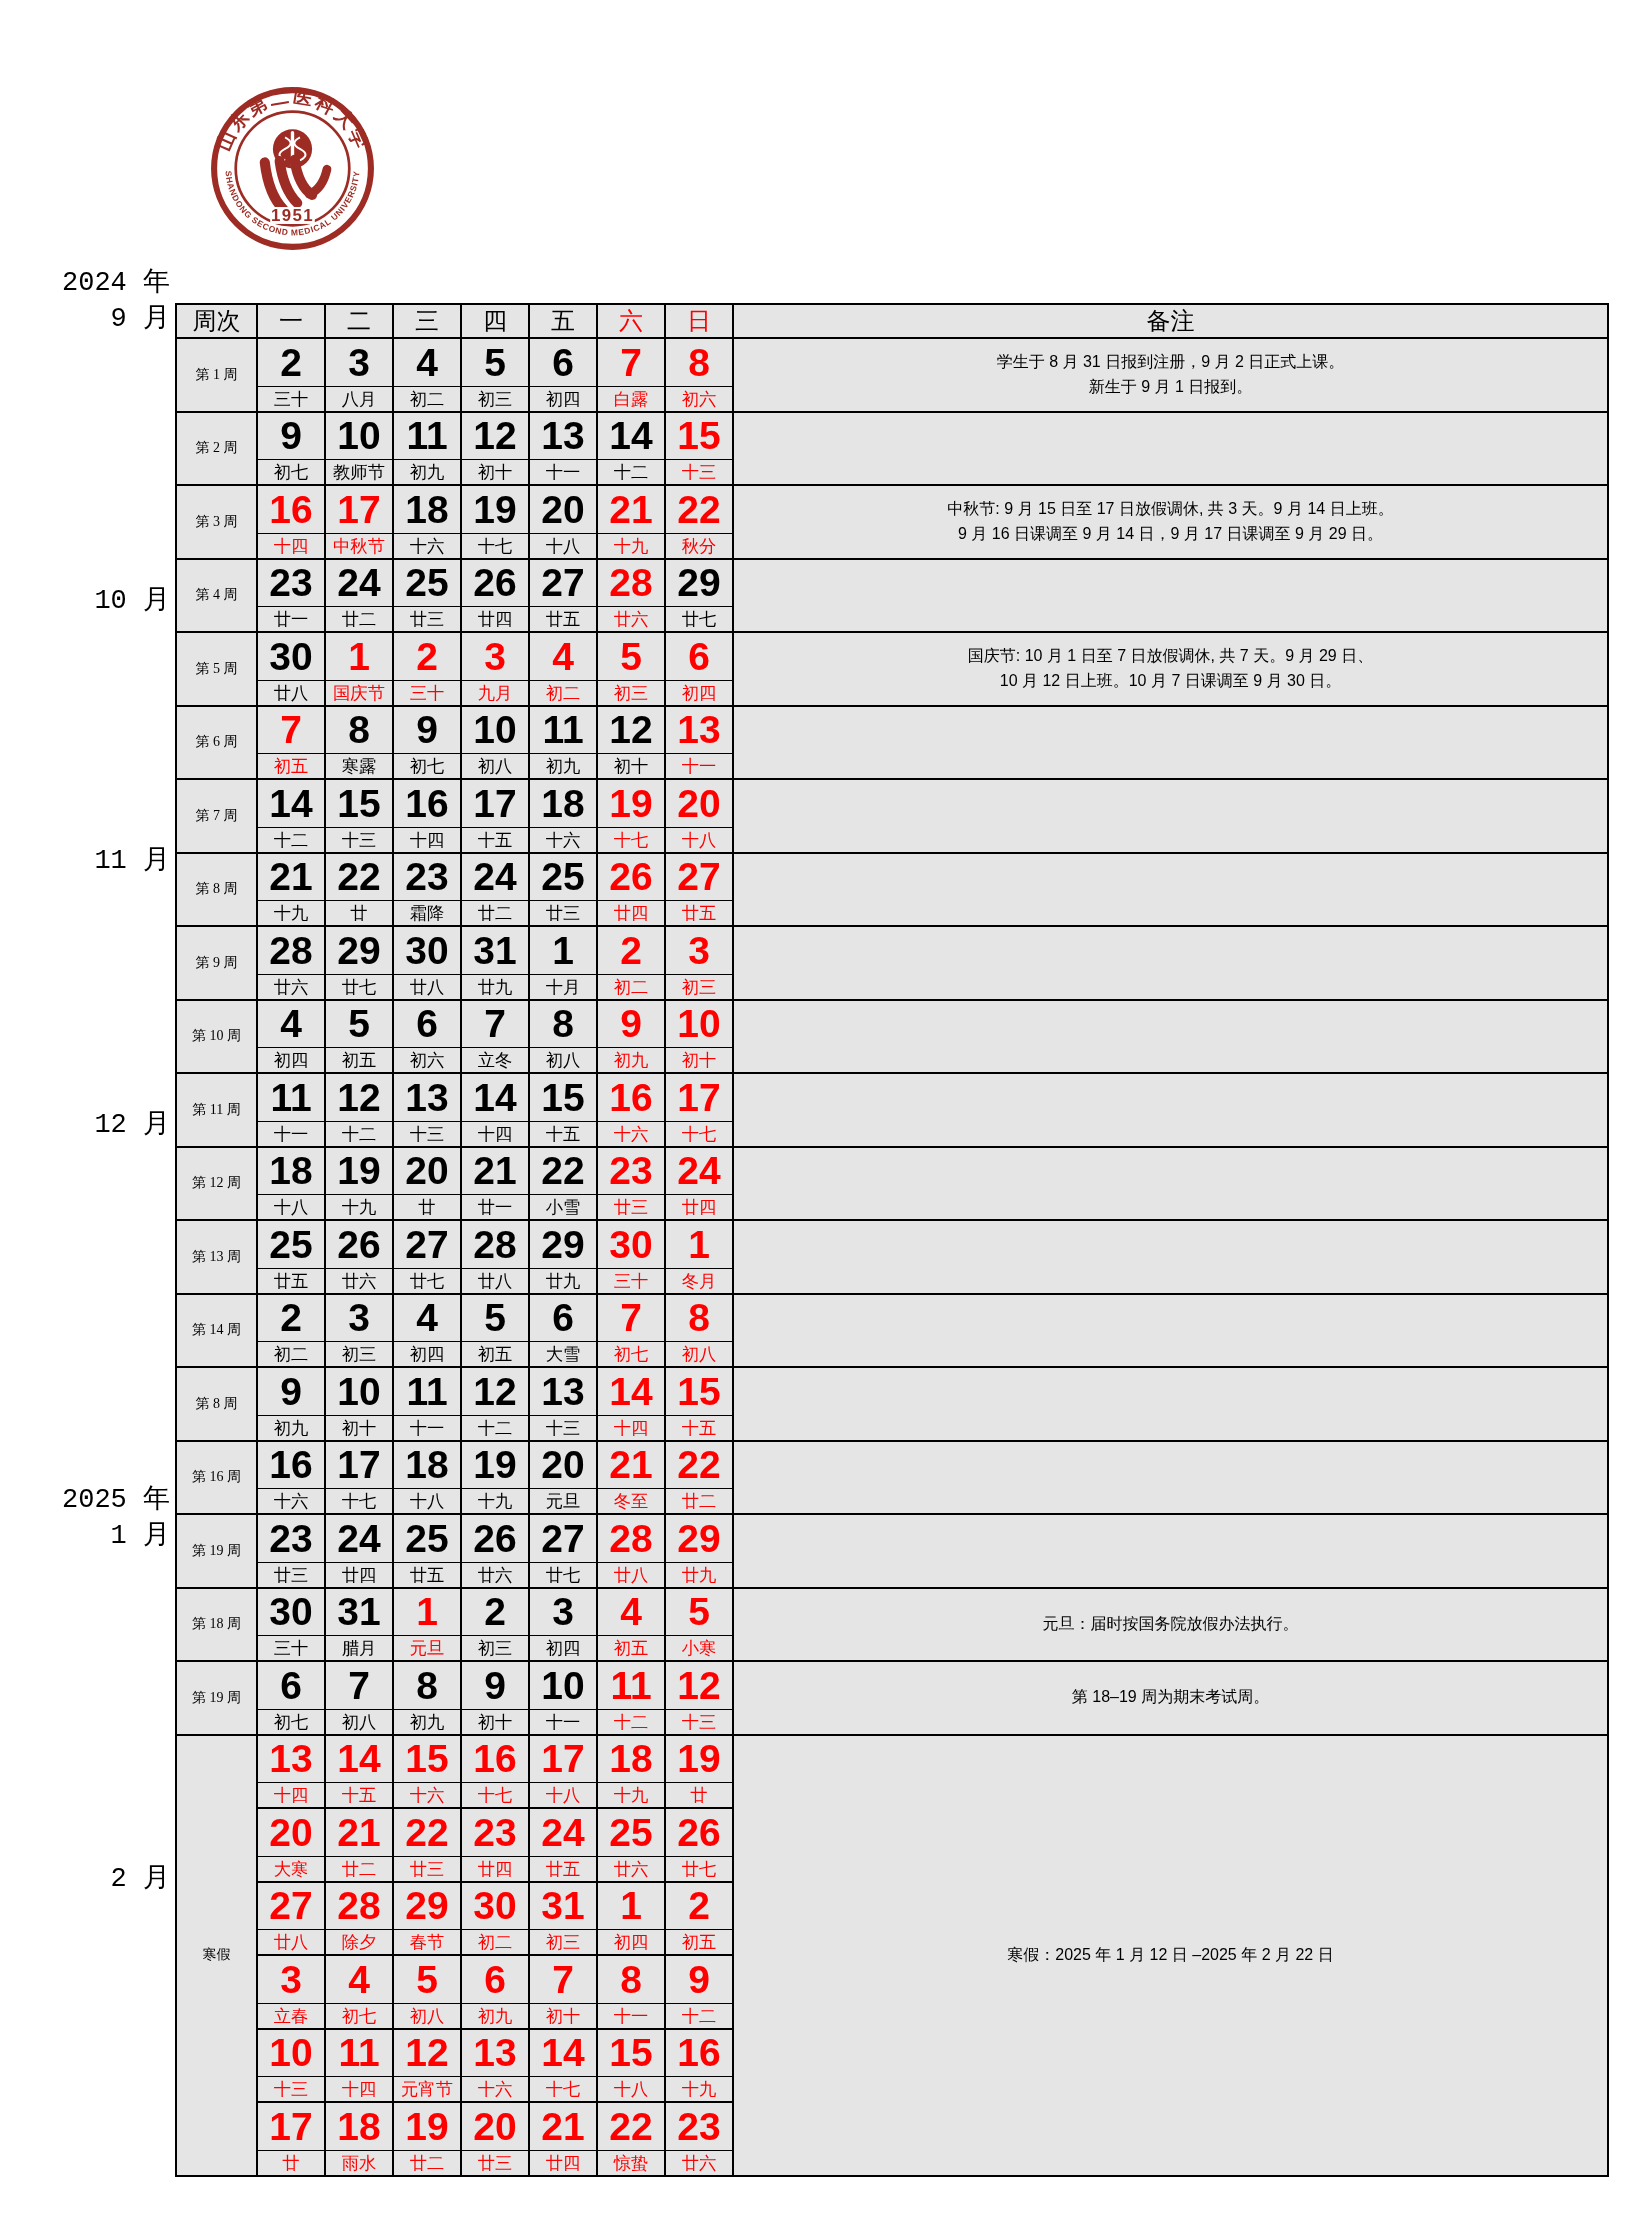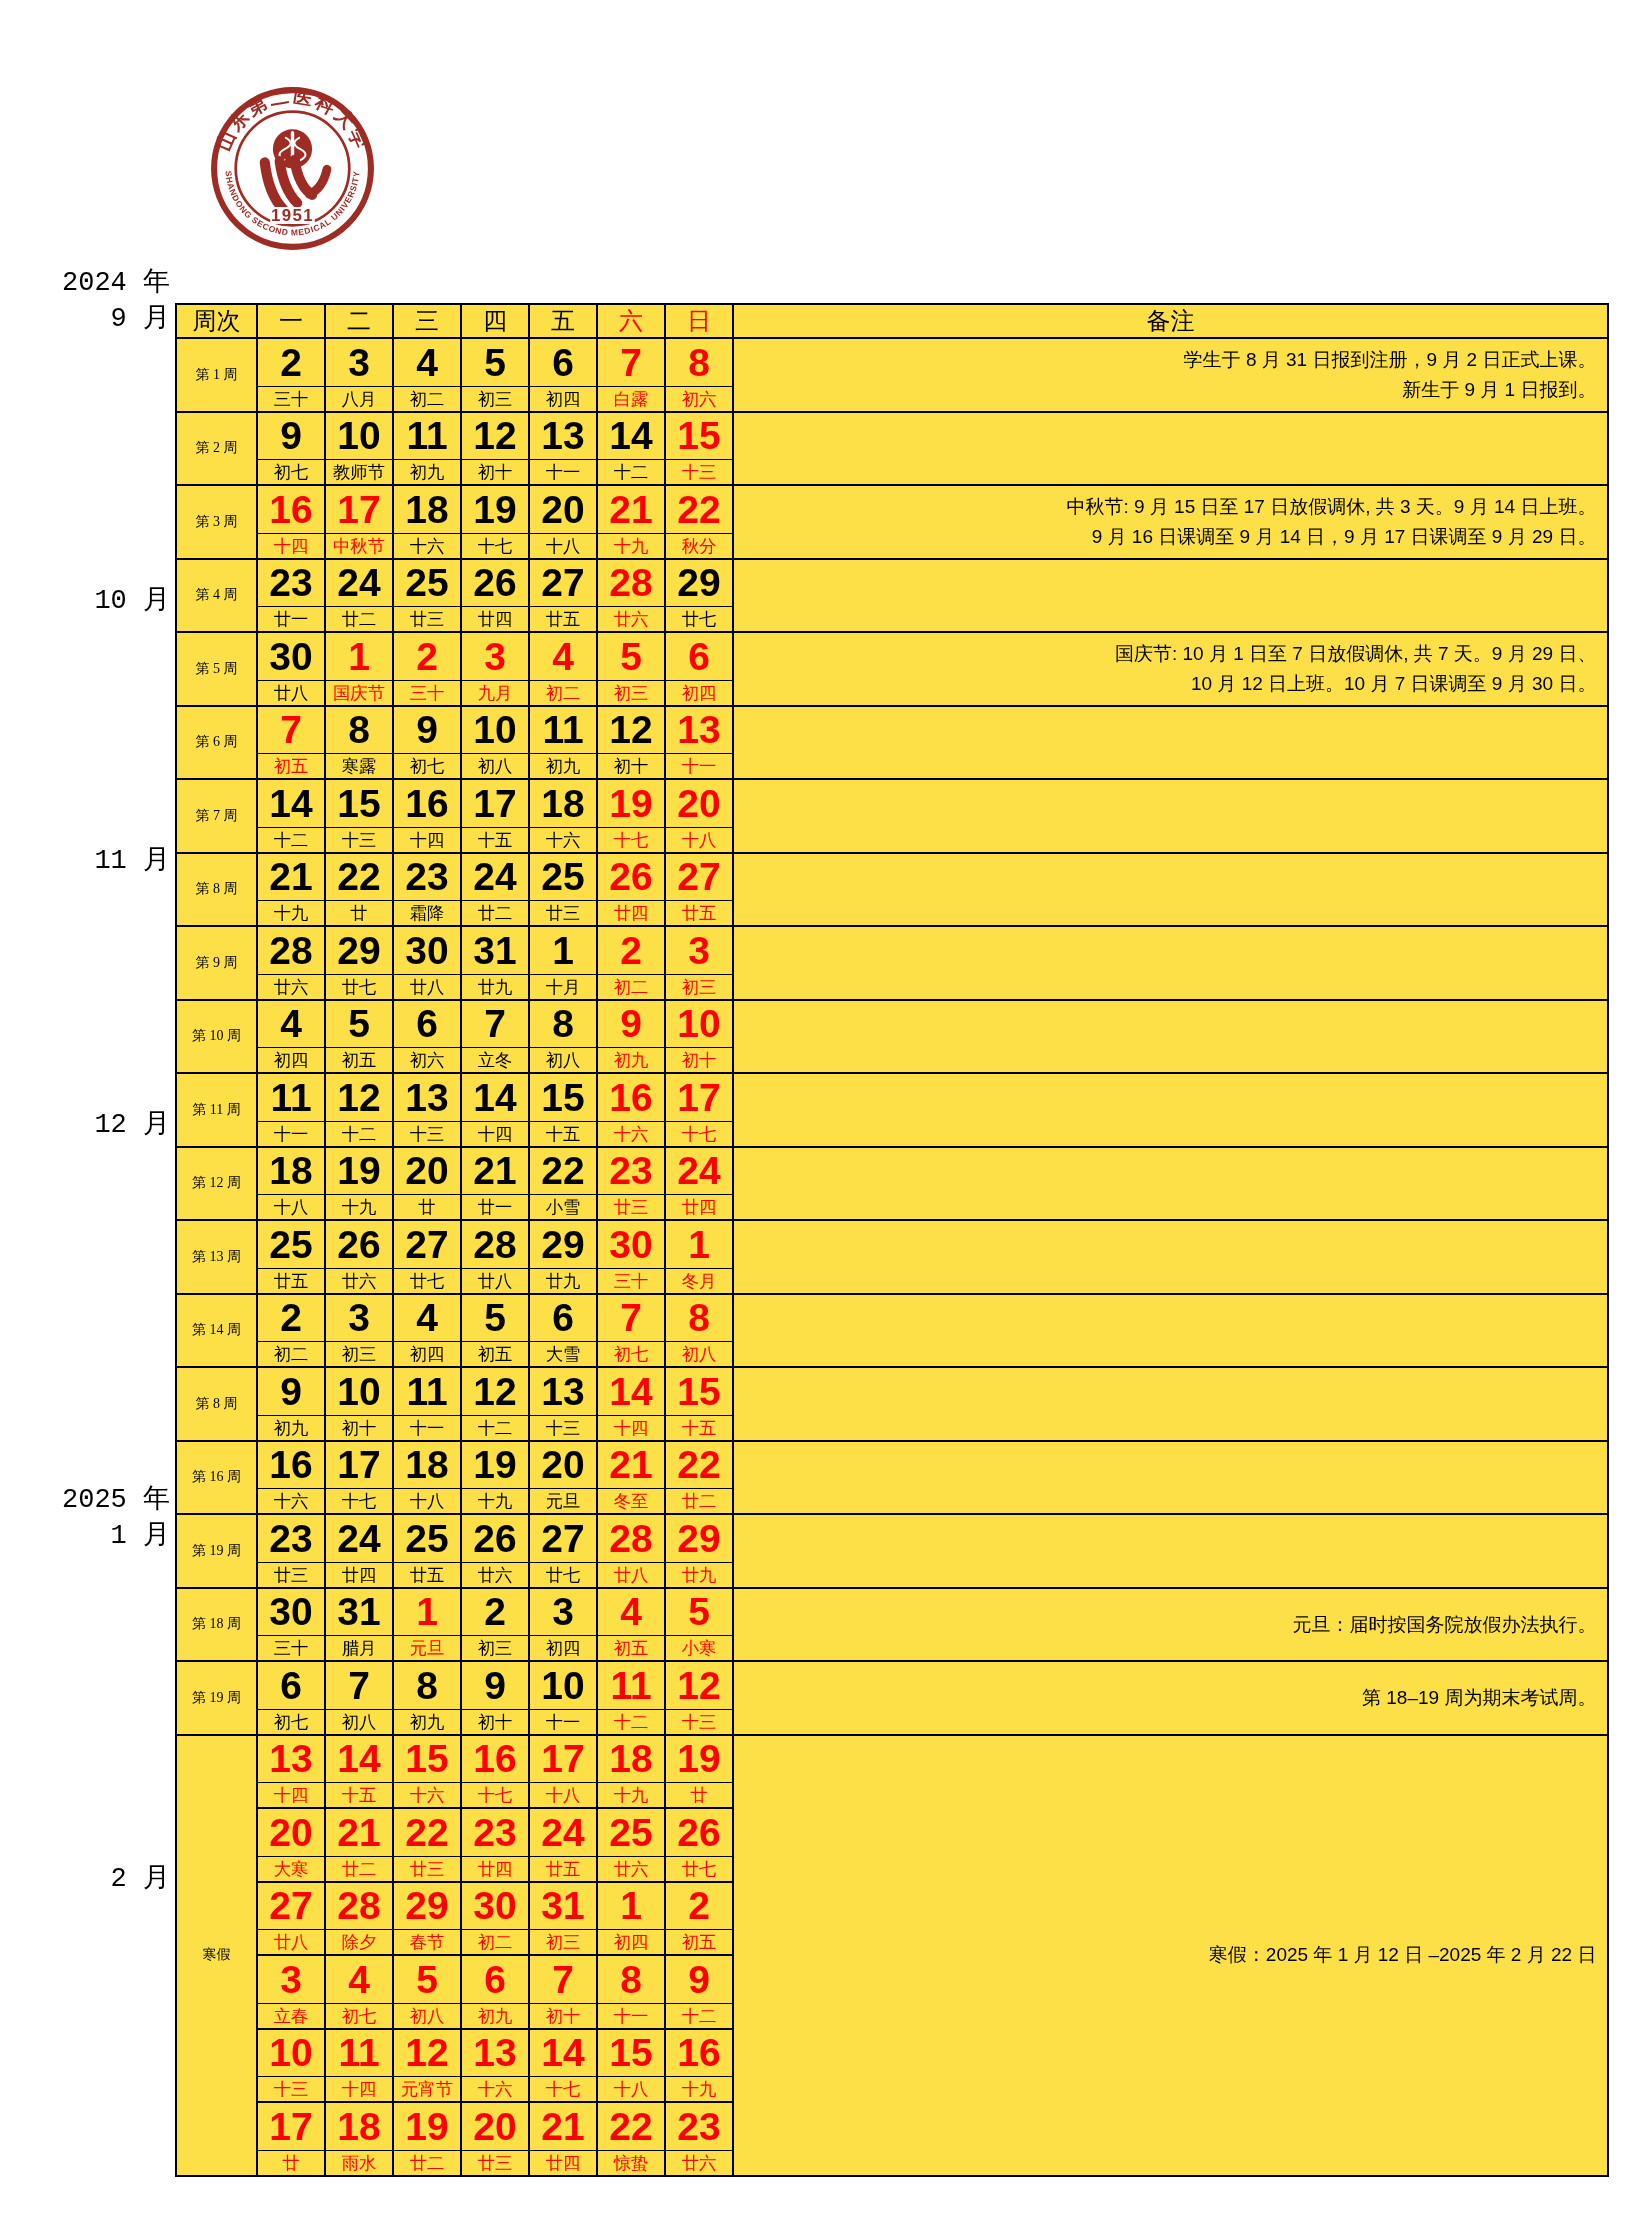--- a/index.html
+++ b/index.html
@@ -14,35 +14,35 @@
 
   .logo{position:absolute;left:208px;top:84px;width:169px;height:169px}
 
   .title{position:absolute;left:412px;top:158px;width:998px;text-align:center;
          font-family:var(--serif);font-weight:700;font-size:61px;letter-spacing:2px;color:#000;white-space:nowrap}
 
   .month-label{position:absolute;left:47px;width:123px;text-align:right;
                font-family:Liberation Mono, monospace;font-size:27px;line-height:1.35;color:#000}
 
   table.cal{position:absolute;left:175px;top:303px;width:1431px;table-layout:fixed;
-            border-collapse:collapse;background:#fde047;border:2.7px solid #000}
+            border-collapse:collapse;background:#e5e5e5;border:2.7px solid #000}
   .cal th,.cal td{border:2px solid #000;text-align:center;vertical-align:middle;
                   padding:0;overflow:hidden;color:#000}
   .cal thead th{height:32px;font-family:var(--serif);font-weight:400;font-size:24px}
   .c-week{width:81px}
   .c-day{width:68px}
   .c-note{width:875px}
   tr.num-row{height:48px}
   tr.lunar-row{height:22.6px}
   td.num{font-family:var(--sans);font-weight:700;font-size:39px;line-height:1;
          border-bottom-width:1.3px}
   td.lunar{font-family:var(--serif);font-size:17.3px;border-top-width:1.3px}
   td.weekcell{font-family:Liberation Serif, serif;font-size:14px;white-space:nowrap}
-  td.note{text-align:right;vertical-align:middle;padding:4px 10.6px;
-          font-family:var(--sans);font-size:19px;line-height:1.55;white-space:pre-line}
+  td.note{text-align:center;vertical-align:middle;padding:4px 10.6px;
+          font-family:var(--sans);font-size:16px;line-height:1.55;white-space:pre-line}
   .red{color:var(--red) !important}
 </style>
 </head>
 <body>
 
 <div id="canvas">
 
   <svg class="logo" viewBox="0 0 250 250">
     <circle cx="125" cy="125" r="116" fill="none" stroke="#9d2c24" stroke-width="9"></circle>
     <circle cx="125" cy="125" r="84" fill="none" stroke="#9d2c24" stroke-width="4"></circle>

